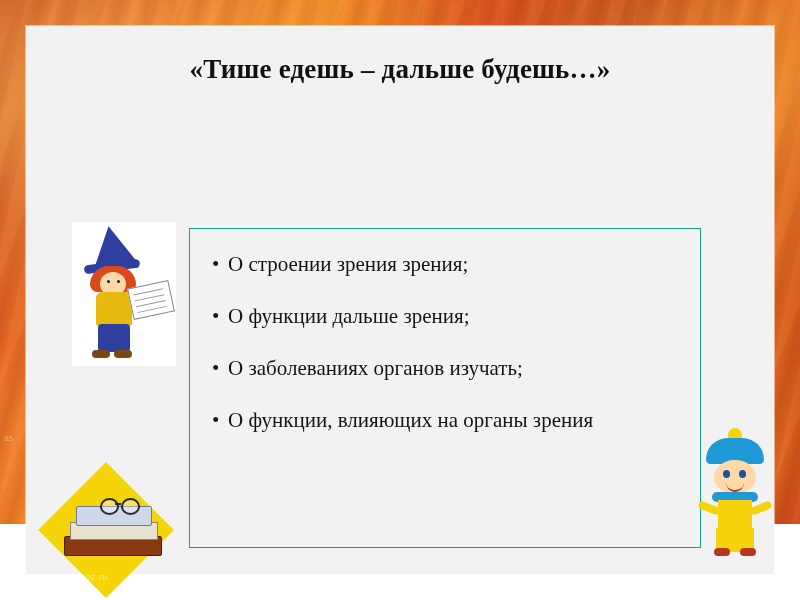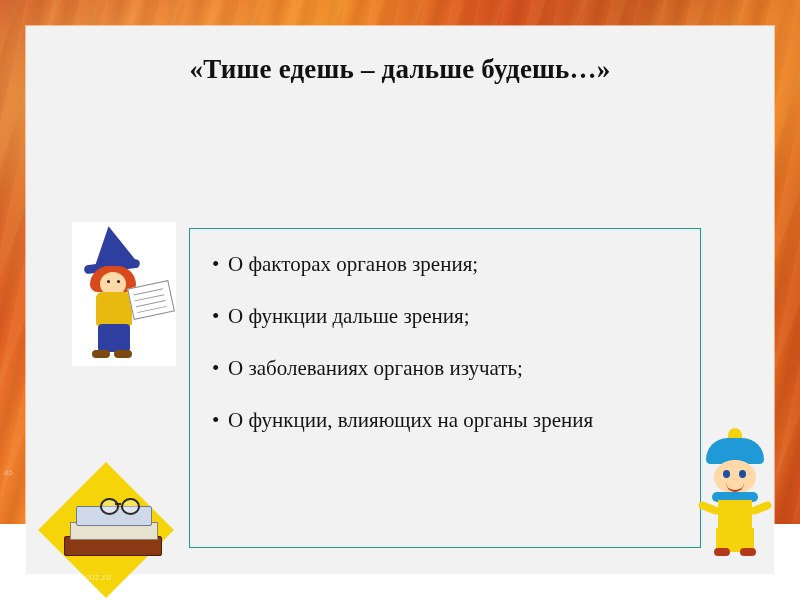--- a/index.html
+++ b/index.html
@@ -365,41 +365,41 @@
     left: 30px;
     top: 572px;
     font-family: "Liberation Sans", sans-serif;
     font-size: 9px;
     color: rgba(255,255,255,0.55);
     letter-spacing: 0.3px;
   }
   .edge-mark {
     position: absolute;
     left: 4px;
-    top: 468px;
+    top: 434px;
     font-family: "Liberation Sans", sans-serif;
     font-size: 8px;
     color: rgba(255,255,255,0.4);
   }
 </style>
 </head>
 <body>
 
 <div class="slide">
 
   <div class="panel">
 
     <div class="title">«Тише едешь – дальше будешь…»</div>
 
 
     <div class="list-box">
 
       <div class="bullet">
         <span class="dot">•</span>
-        <span class="txt">О факторах органов зрения;</span>
+        <span class="txt">О строении зрения зрения;</span>
       </div>
 
       <div class="bullet">
         <span class="dot">•</span>
         <span class="txt">О функции дальше зрения;</span>
       </div>
 
       <div class="bullet">
         <span class="dot">•</span>
         <span class="txt">О заболеваниях органов изучать;</span>
@@ -456,15 +456,15 @@
     <div class="gn-arm l"></div>
     <div class="gn-arm r"></div>
     <div class="gn-collar"></div>
     <div class="gn-body"></div>
     <div class="gn-legs"></div>
     <div class="gn-shoe l"></div>
     <div class="gn-shoe r"></div>
   </div>
 
   <div class="edge-mark">85</div>
-  <div class="watermark">ucoz://aida.ucoz.ru</div>
+  <div class="watermark">http://aida.ucoz.ru</div>
 
 </div>
 
 </body></html>

